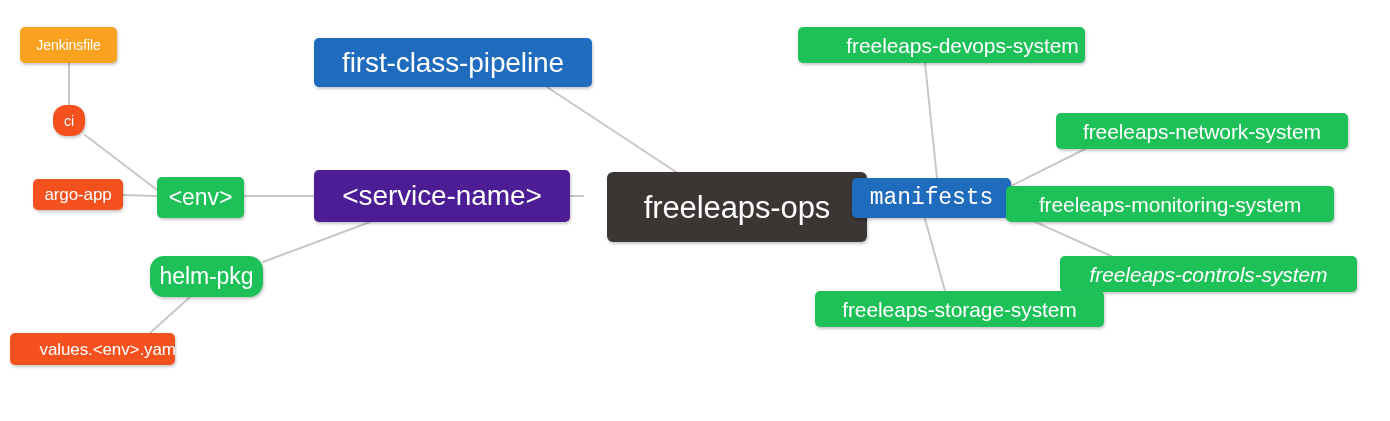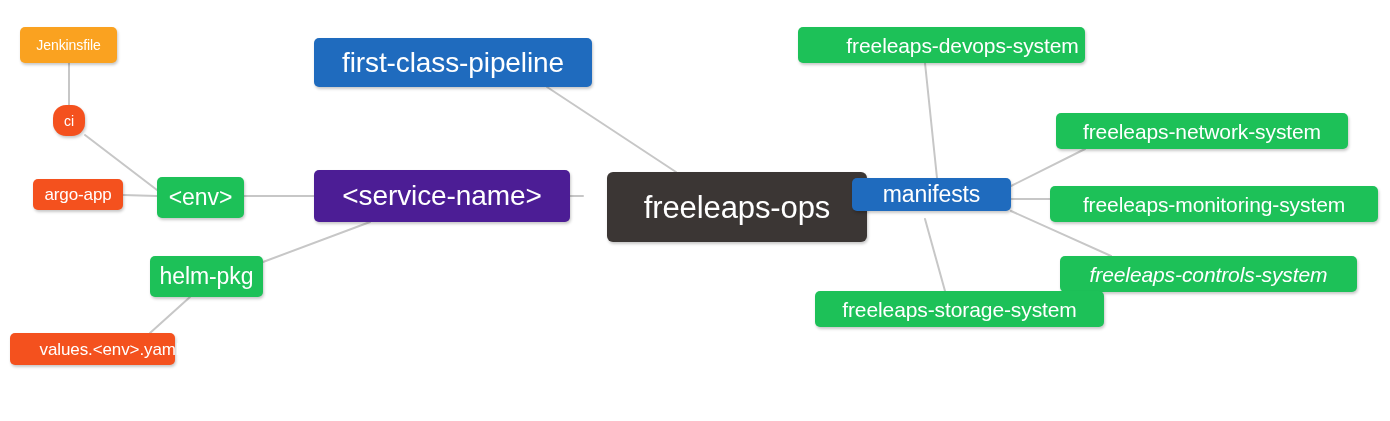--- a/index.html
+++ b/index.html
@@ -72,25 +72,25 @@
       <line class="edge-line" x1="1011" y1="186" x2="1085" y2="149" stroke="#c7c7c7"></line>
       <line class="edge-line" x1="1011" y1="199" x2="1050" y2="199" stroke="#c7c7c7"></line>
       <line class="edge-line" x1="1011" y1="211" x2="1111" y2="256" stroke="#c7c7c7"></line>
       <line class="edge-line" x1="925" y1="219" x2="950" y2="309" stroke="#c7c7c7"></line>
     </svg>
   <div id="node-layer">
       <div class="node sz-tiny" style="left: 20px; top: 27px; width: 97px; height: 36px; background: rgb(250, 162, 32);">Jenkinsfile</div>
       <div class="node sz-tiny" style="left: 53px; top: 105px; width: 32px; height: 31px; background: rgb(244, 81, 30); border-radius: 13px;">ci</div>
       <div class="node sz-small" style="left: 33px; top: 179px; width: 90px; height: 31px; background: rgb(244, 81, 30);">argo-app</div>
       <div class="node sz-mid" style="left: 157px; top: 177px; width: 87px; height: 41px; background: rgb(29, 193, 88);">&lt;env&gt;</div>
-      <div class="node sz-mid" style="left: 150px; top: 256px; width: 113px; height: 41px; background: rgb(29, 193, 88);">helm-pkg</div>
+      <div class="node sz-mid" style="left: 150px; top: 256px; width: 113px; height: 41px; background: rgb(29, 193, 88); border-radius: 14px;">helm-pkg</div>
       <div class="node sz-small" style="left: 10px; top: 333px; width: 165px; height: 32px; background: rgb(244, 81, 30); padding-left: 34px;">values.&lt;env&gt;.yaml</div>
       <div class="node sz-major" style="left: 314px; top: 38px; width: 278px; height: 49px; background: rgb(31, 107, 190); text-align: center;">first-class-pipeline</div>
       <div class="node sz-major" style="left: 314px; top: 170px; width: 256px; height: 52px; background: #4c1d95;">&lt;service-name&gt;</div>
       <div class="node sz-root" style="left: 583px; top: 172px; width: 260px; height: 70px; background: rgb(59, 54, 52); margin-left: 24px;">freeleaps-ops</div>
-      <div class="node sz-mid" style="left: 852px; top: 178px; width: 159px; height: 33px; background: rgb(31, 107, 190);">manifests</div>
+      <div class="node sz-mid" style="left: 852px; top: 178px; width: 159px; height: 40px; background: rgb(31, 107, 190); font-family: Liberation Mono, monospace;">manifests</div>
       <div class="node sz-leaf" style="left: 798px; top: 27px; width: 287px; height: 36px; background: rgb(29, 193, 88); padding-left: 42px;">freeleaps-devops-system</div>
       <div class="node sz-leaf" style="left: 1056px; top: 113px; width: 292px; height: 36px; background: rgb(29, 193, 88);">freeleaps-network-system</div>
-      <div class="node sz-leaf" style="left: 1050px; top: 186px; width: 328px; height: 36px; background: rgb(29, 193, 88);">freeleaps-monitoring-system</div>
+      <div class="node sz-leaf" style="left: 1006px; top: 186px; width: 328px; height: 36px; background: rgb(29, 193, 88);">freeleaps-monitoring-system</div>
       <div class="node sz-leaf" style="left: 1060px; top: 256px; width: 297px; height: 36px; background: rgb(29, 193, 88); font-style: italic;">freeleaps-controls-system</div>
       <div class="node sz-leaf" style="left: 815px; top: 291px; width: 289px; height: 36px; background: rgb(29, 193, 88);">freeleaps-storage-system</div>
     </div>
 </div>
 
 </body></html>

